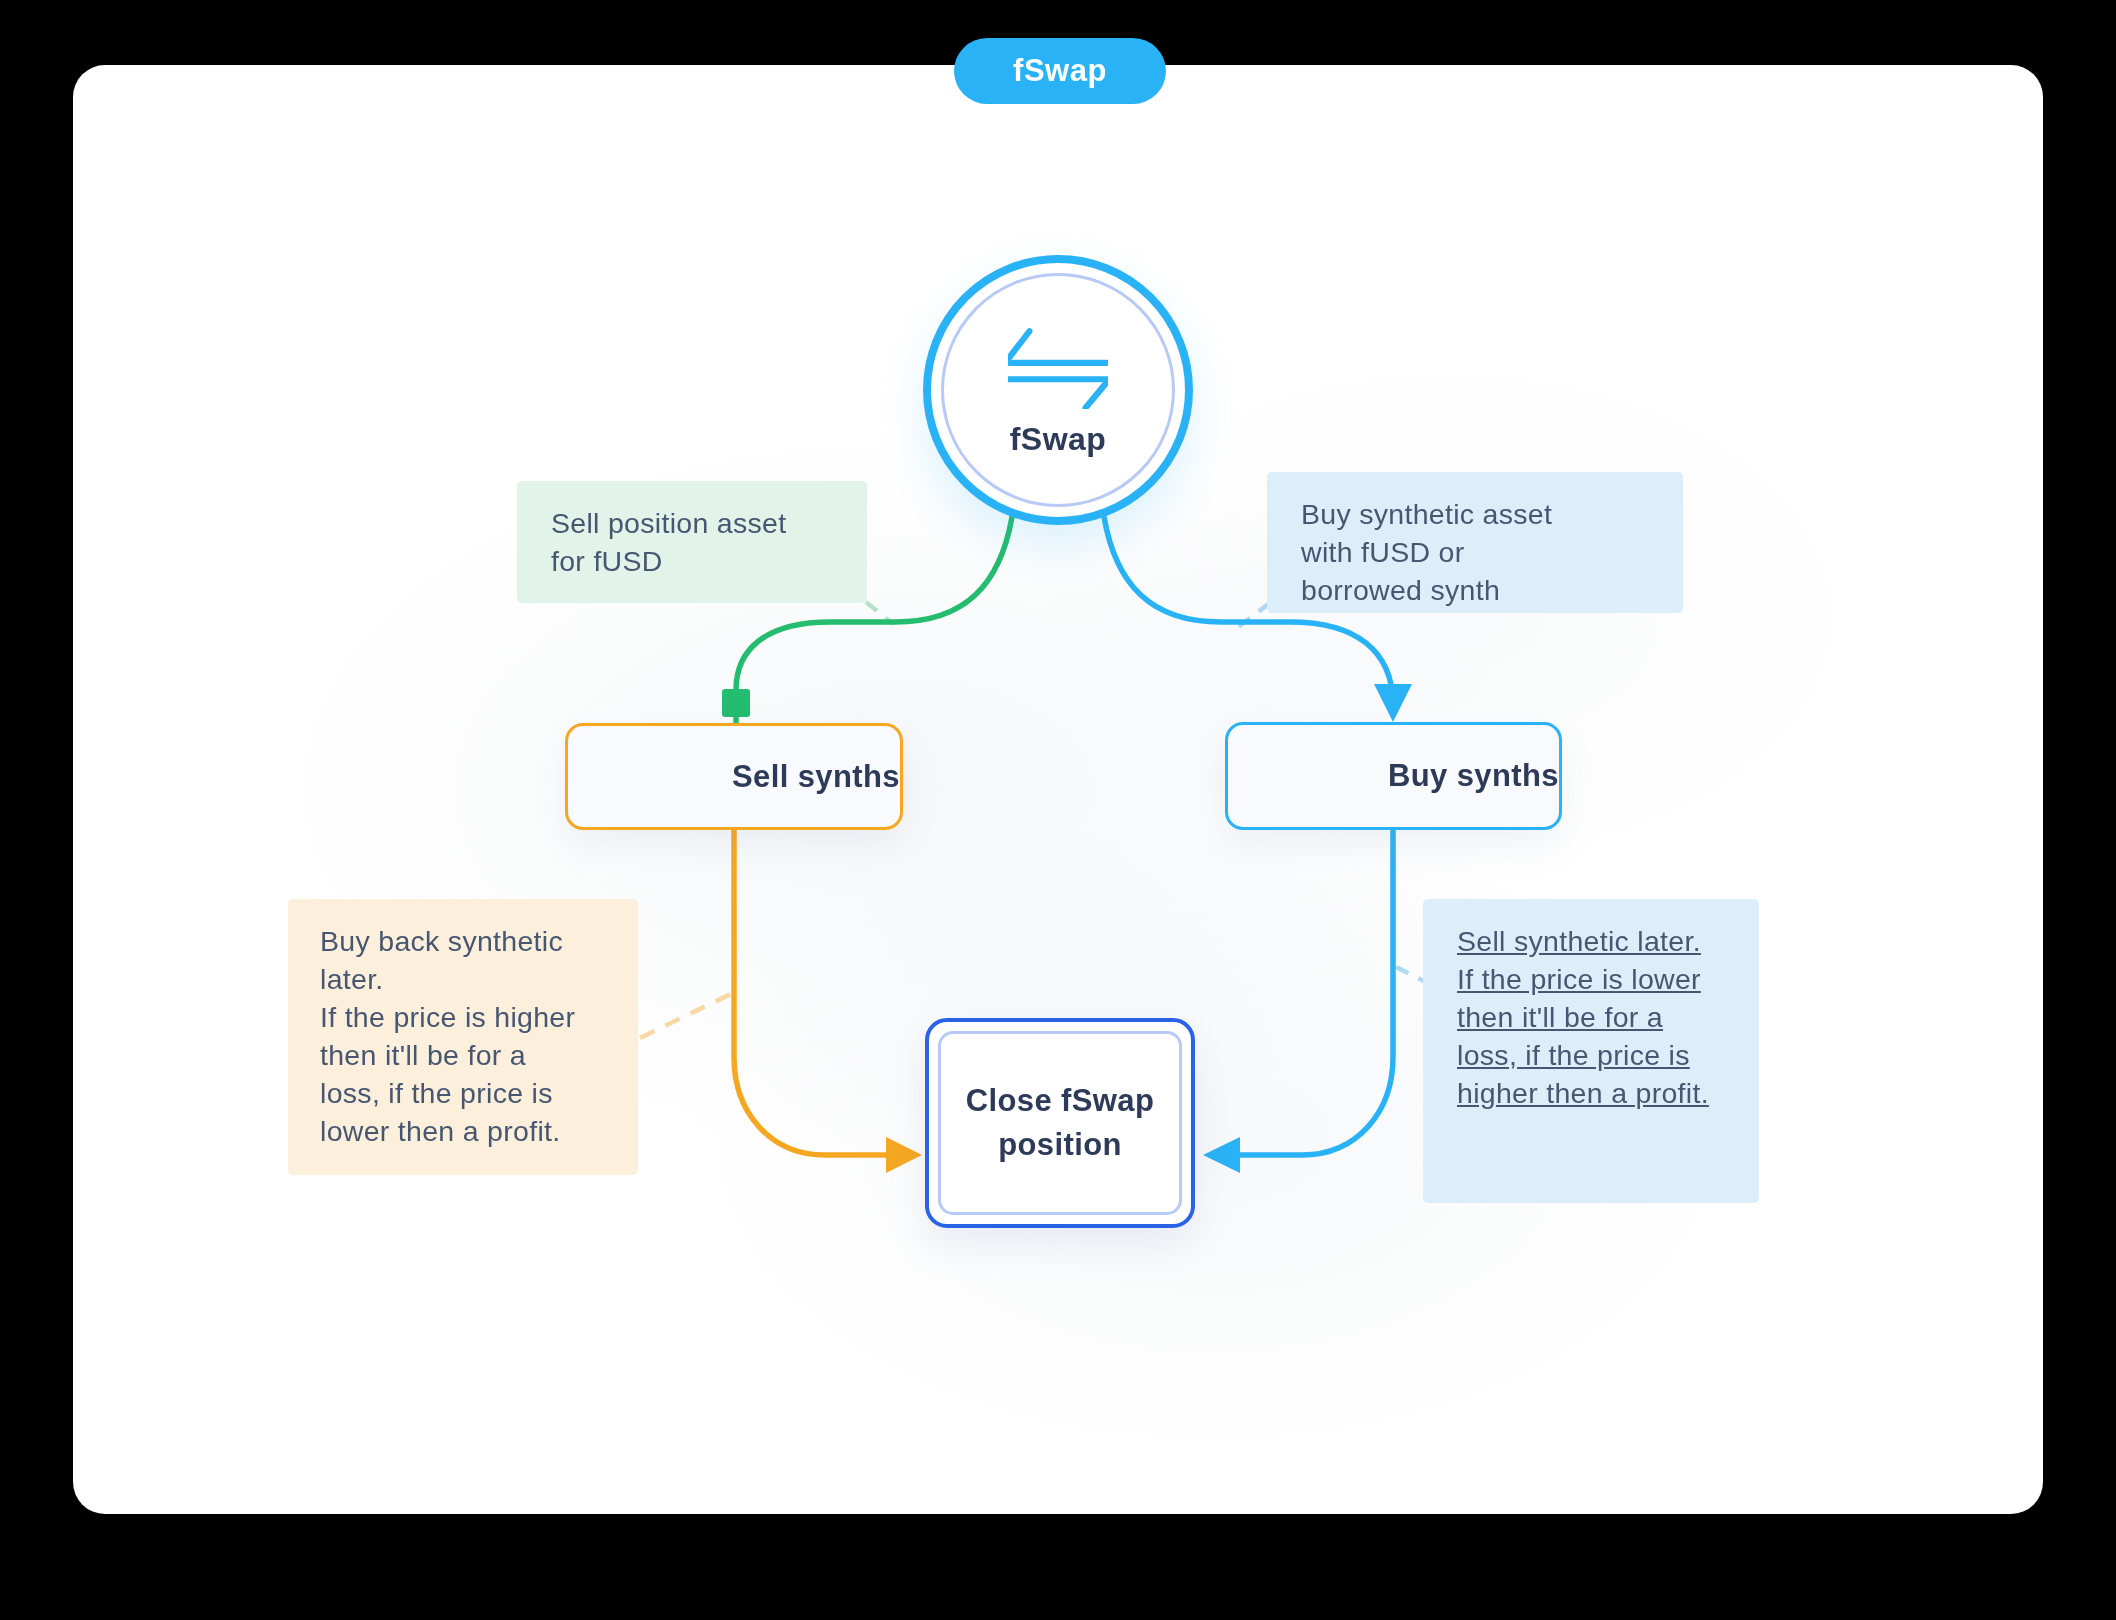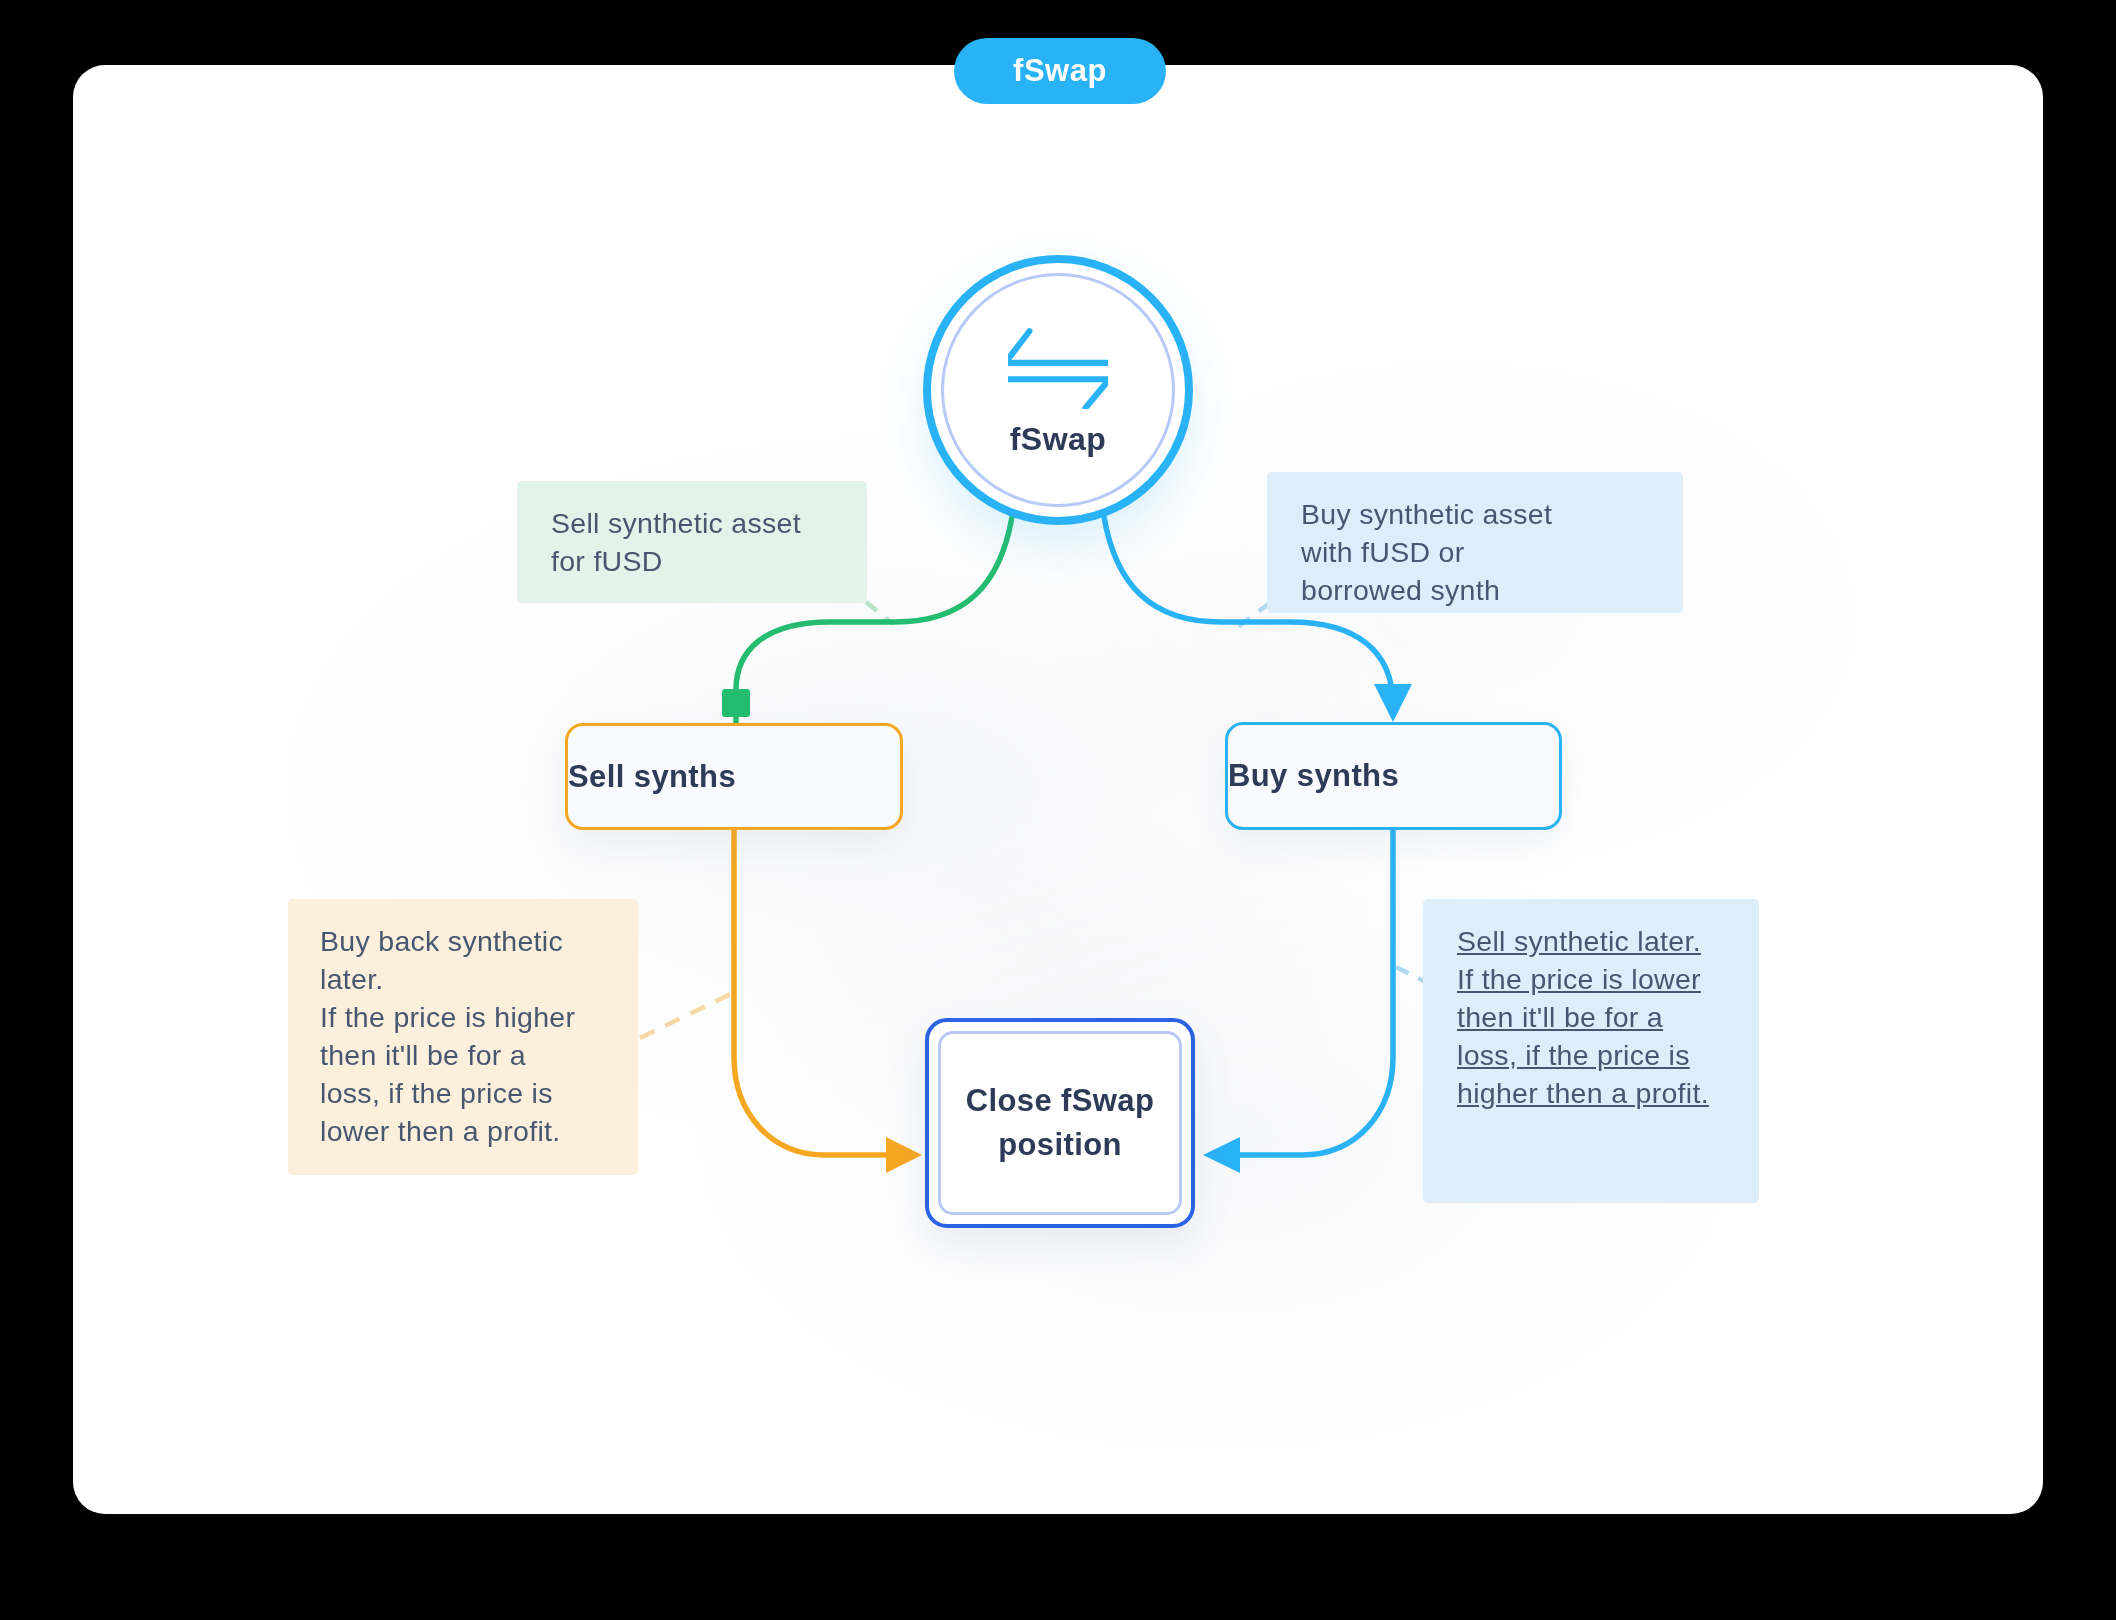--- a/index.html
+++ b/index.html
@@ -58,21 +58,21 @@
     border:8px solid var(--accent-blue);border-radius:50%;background:#fff;
     box-shadow:0 20px 45px rgba(41,178,245,0.16);
     display:flex;flex-direction:column;align-items:center;justify-content:center;
     z-index:3;
   }
   .circle-ring{position:absolute;inset:10px;border:3px solid var(--ring-periwinkle);border-radius:50%;}
   .circle-logo{width:100px;height:81px;margin-top:6px;}
   .circle-label{margin-top:12px;font-size:32px;font-weight:bold;color:var(--text-dark);letter-spacing:0.5px;}
   .node{
     position:absolute;border-radius:18px;background:var(--node-bg);
-    display:flex;align-items:center;justify-content:flex-start;
+    display:flex;align-items:center;justify-content:flex-end;
     font-size:31px;font-weight:bold;color:var(--text-dark);letter-spacing:0.4px;
     box-shadow:0 16px 34px rgba(120,140,170,0.10);
     z-index:3;
   }
   .node-sell{left:565px;top:723px;width:338px;height:107px;border:3.5px solid var(--orange);}
   .node-buy{left:1225px;top:722px;width:337px;height:108px;border:3.5px solid var(--accent-blue);}
   .node-close{
     position:absolute;left:925px;top:1018px;width:270px;height:210px;
     border:4px solid var(--deep-blue);border-radius:22px;background:#fff;
     box-shadow:0 18px 38px rgba(100,125,170,0.12);
@@ -142,21 +142,21 @@
 
 <div class="node node-buy">
   <span>Buy synths</span>
 </div>
 
 <div class="node-close">
   <div class="node-close-inner">Close fSwap
 position</div>
 </div>
 
-<div class="note note-sell-action">Sell synthetic asset
+<div class="note note-sell-action">Sell position asset
 for fUSD</div>
 <div class="note note-buy-action">Buy synthetic asset
 with fUSD or
 borrowed synth</div>
 <div class="note note-sell-outcome">Buy back synthetic
 later.
 If the price is higher
 then it'll be for a
 loss, if the price is
 lower then a profit.</div>

